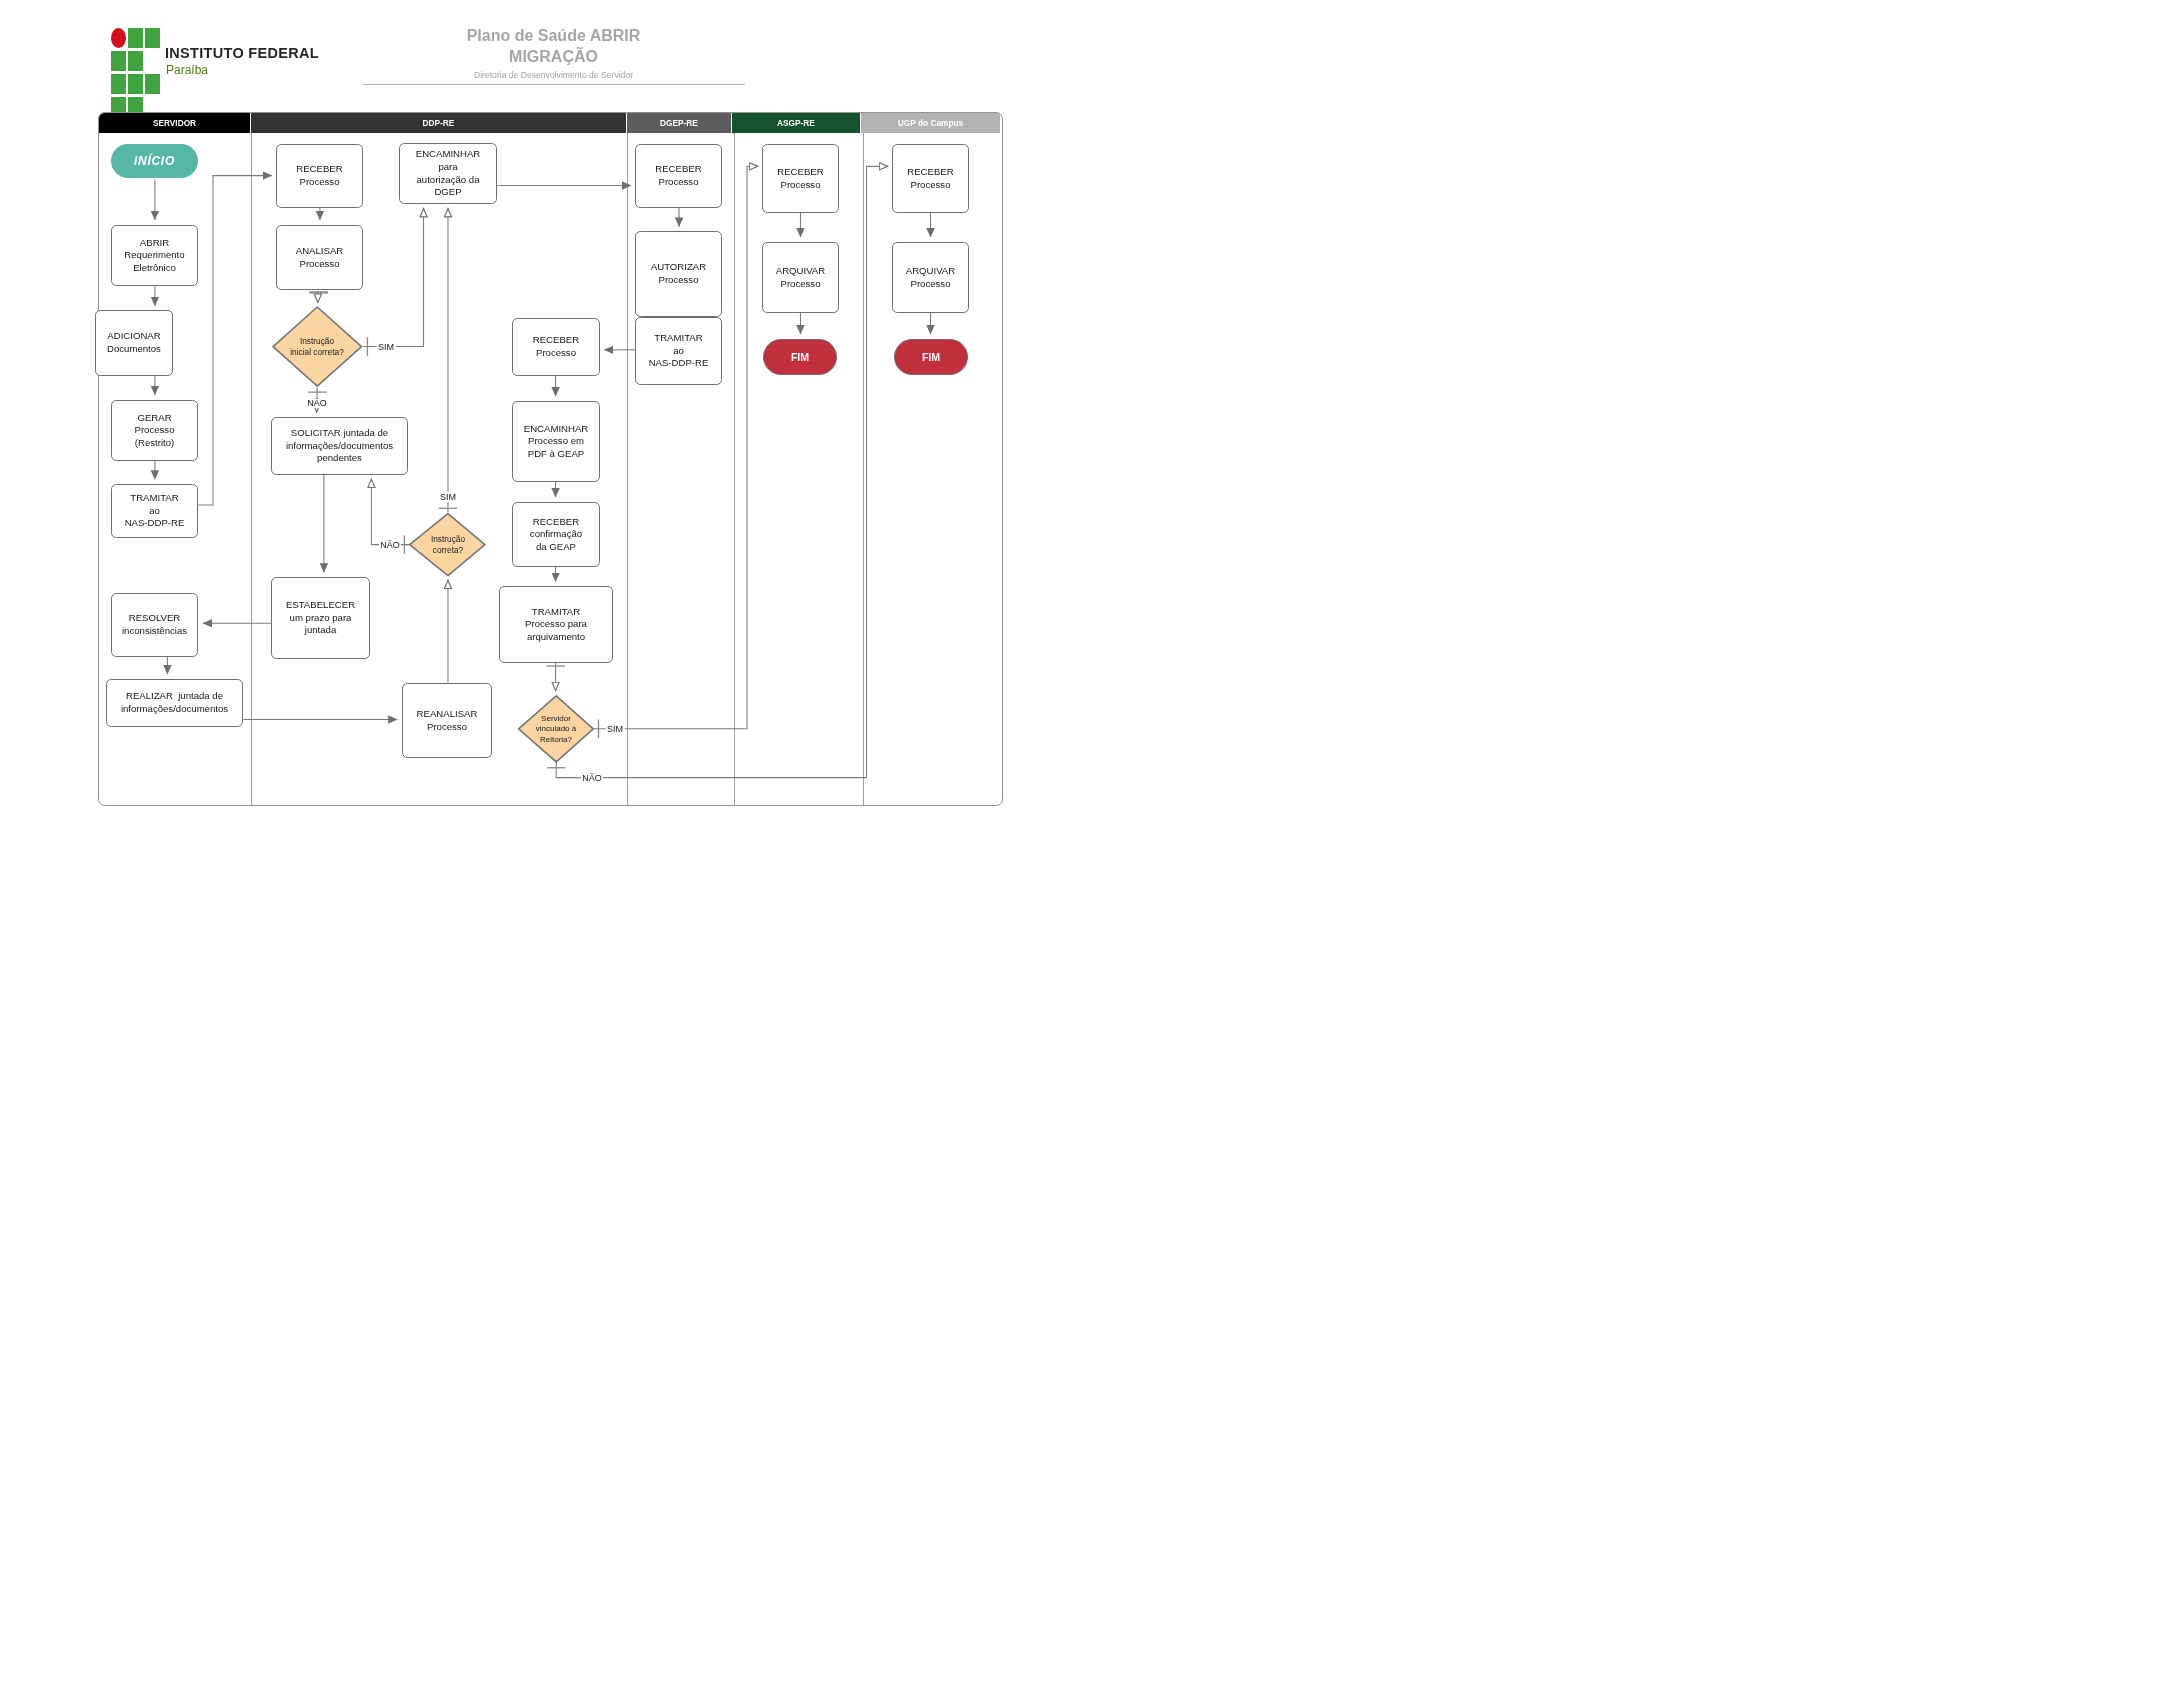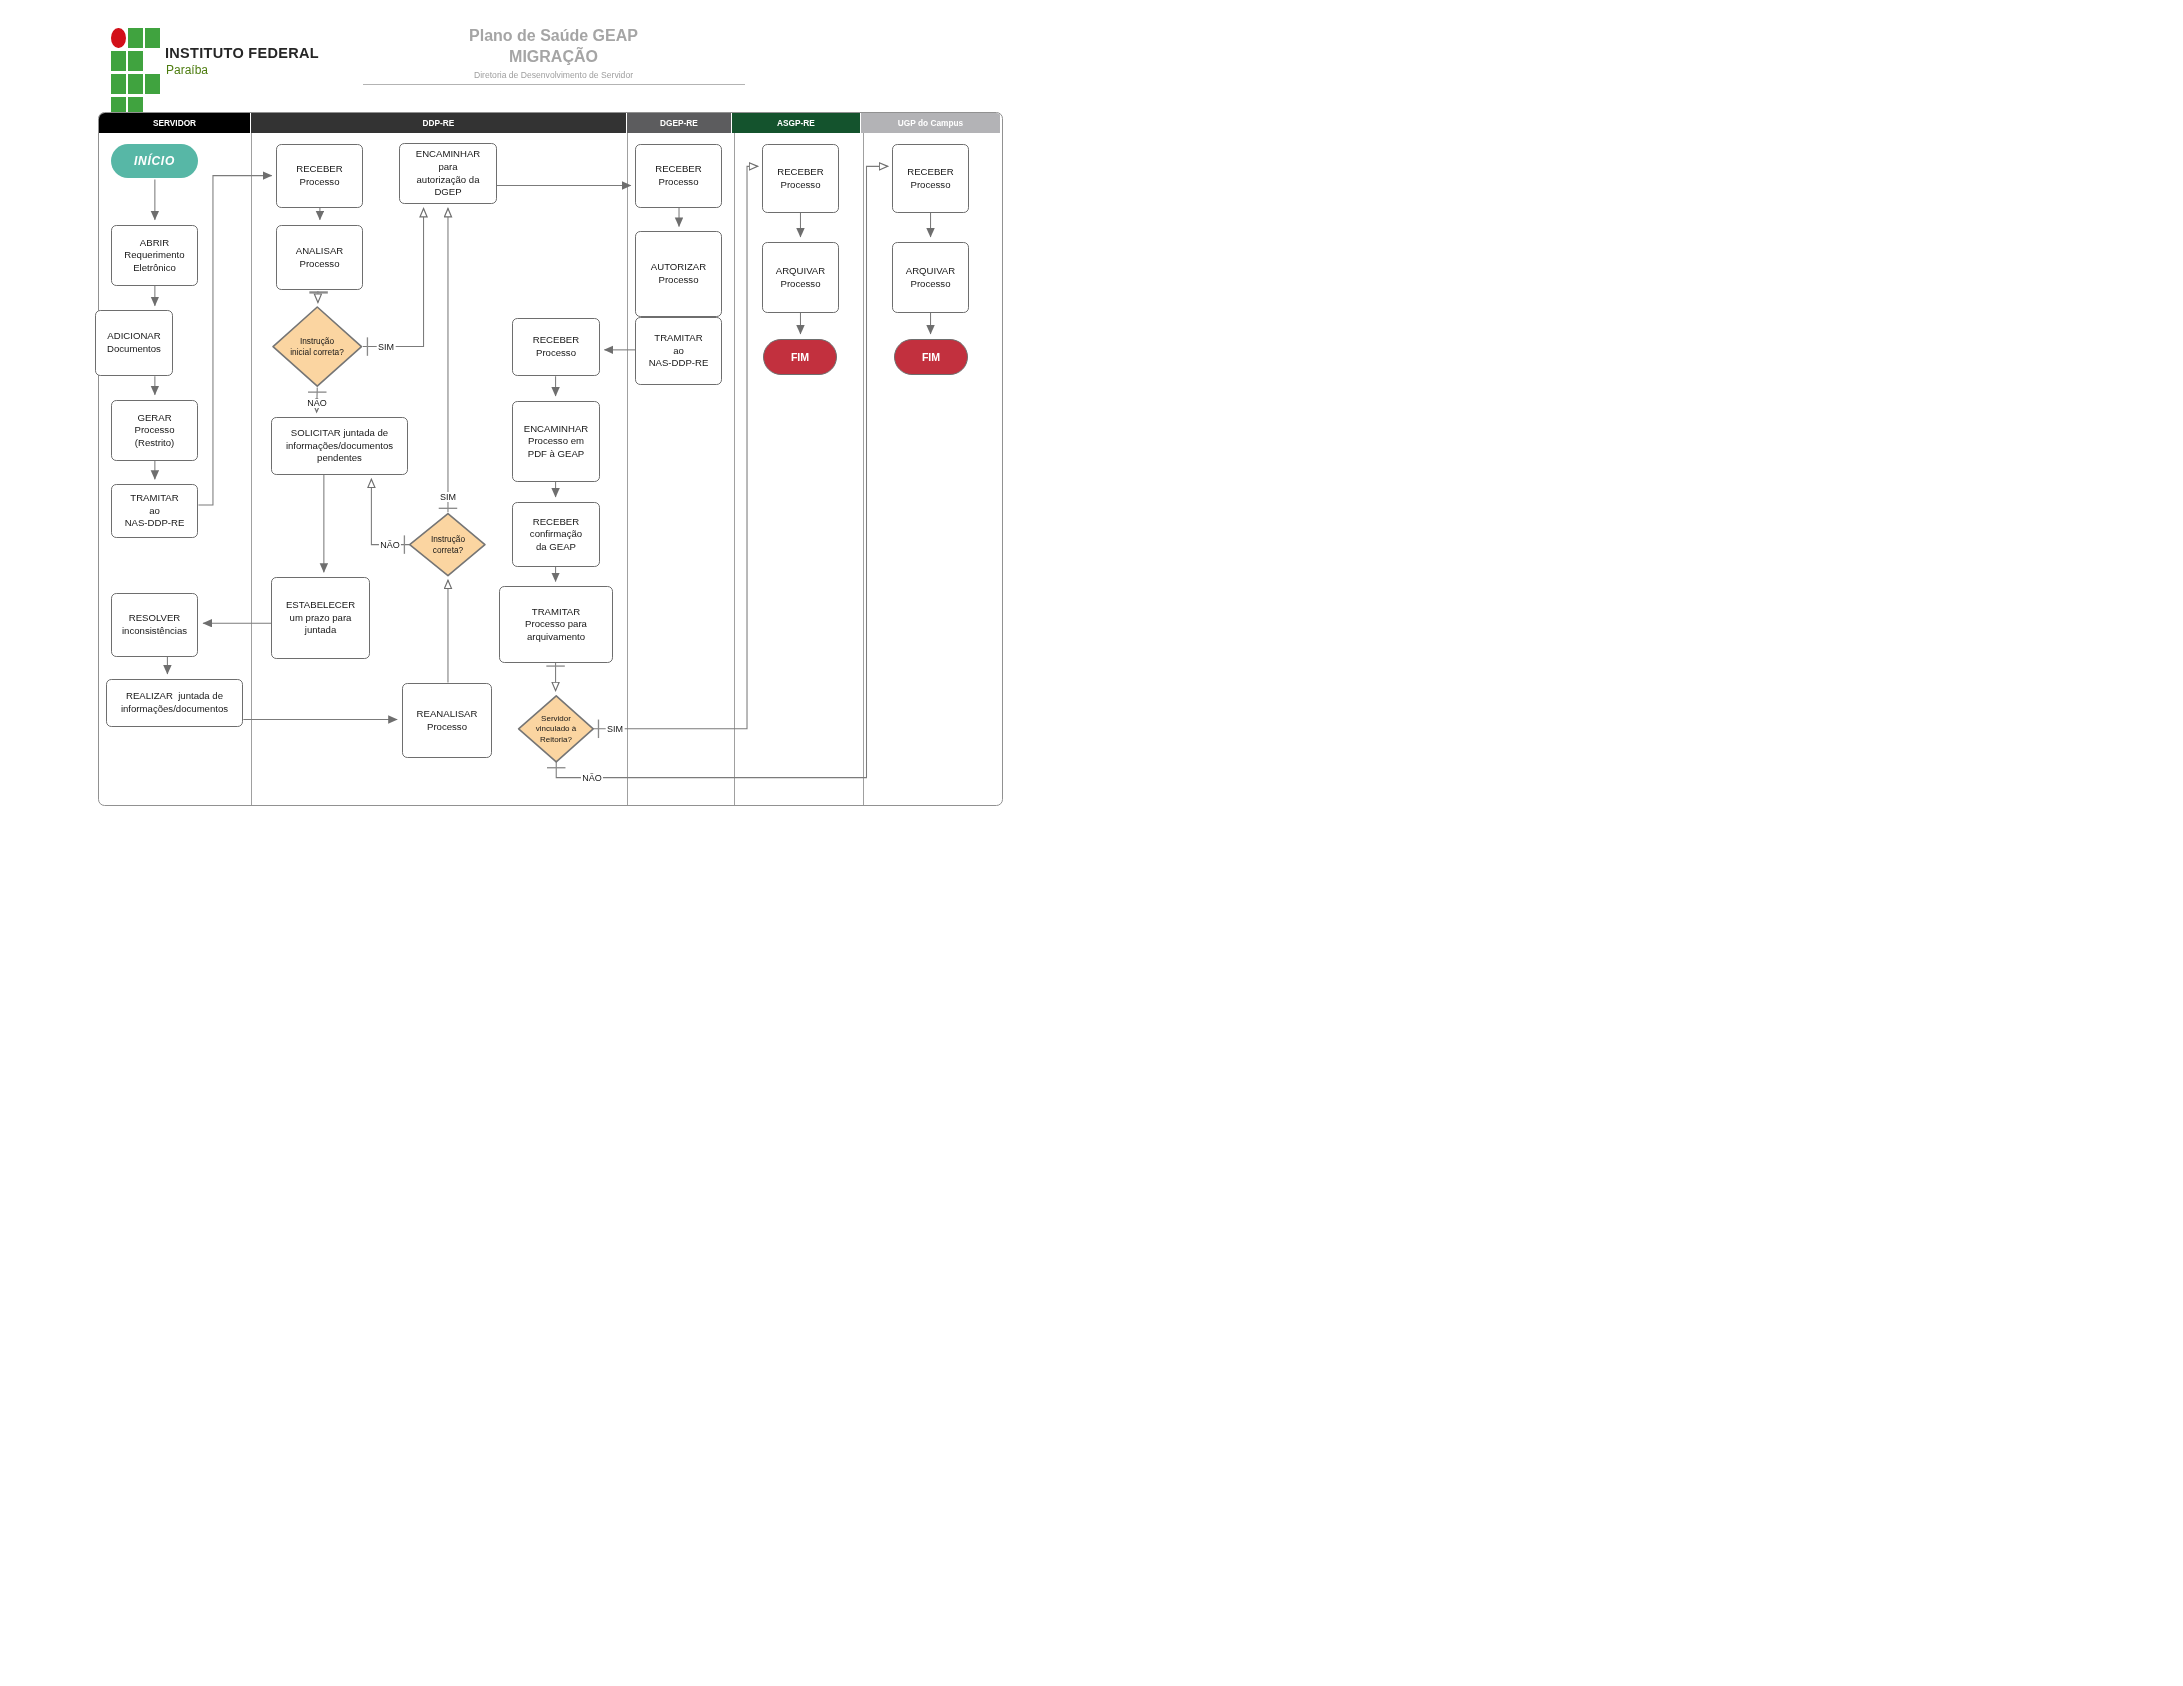--- a/index.html
+++ b/index.html
@@ -43,21 +43,21 @@
     <div class="logo-sq" style="left:17px;top:23px"></div>
     <div class="logo-sq" style="left:0;top:46px"></div>
     <div class="logo-sq" style="left:17px;top:46px"></div>
     <div class="logo-sq" style="left:34px;top:46px"></div>
     <div class="logo-sq" style="left:0;top:69px"></div>
     <div class="logo-sq" style="left:17px;top:69px"></div>
   </div>
   <div class="logo-title">INSTITUTO FEDERAL</div>
   <div class="logo-sub">Paraíba</div>
   <div class="doc-title">
-    <span>Plano de Saúde GEAP</span><br>
+    <span>Plano de Saúde ABRIR</span><br>
     <span>MIGRAÇÃO</span>
   </div>
   <div class="doc-sub">Diretoria de Desenvolvimento de Servidor</div>
   <div class="doc-rule"></div>
 </div>
 
 <div class="frame">
   <div class="lane-heads">
     <div class="lane-head" style="width: 152px; background: rgb(0, 0, 0);">SERVIDOR</div>
     <div class="lane-head" style="width: 376px; background: rgb(51, 51, 51);">DDP-RE</div>

